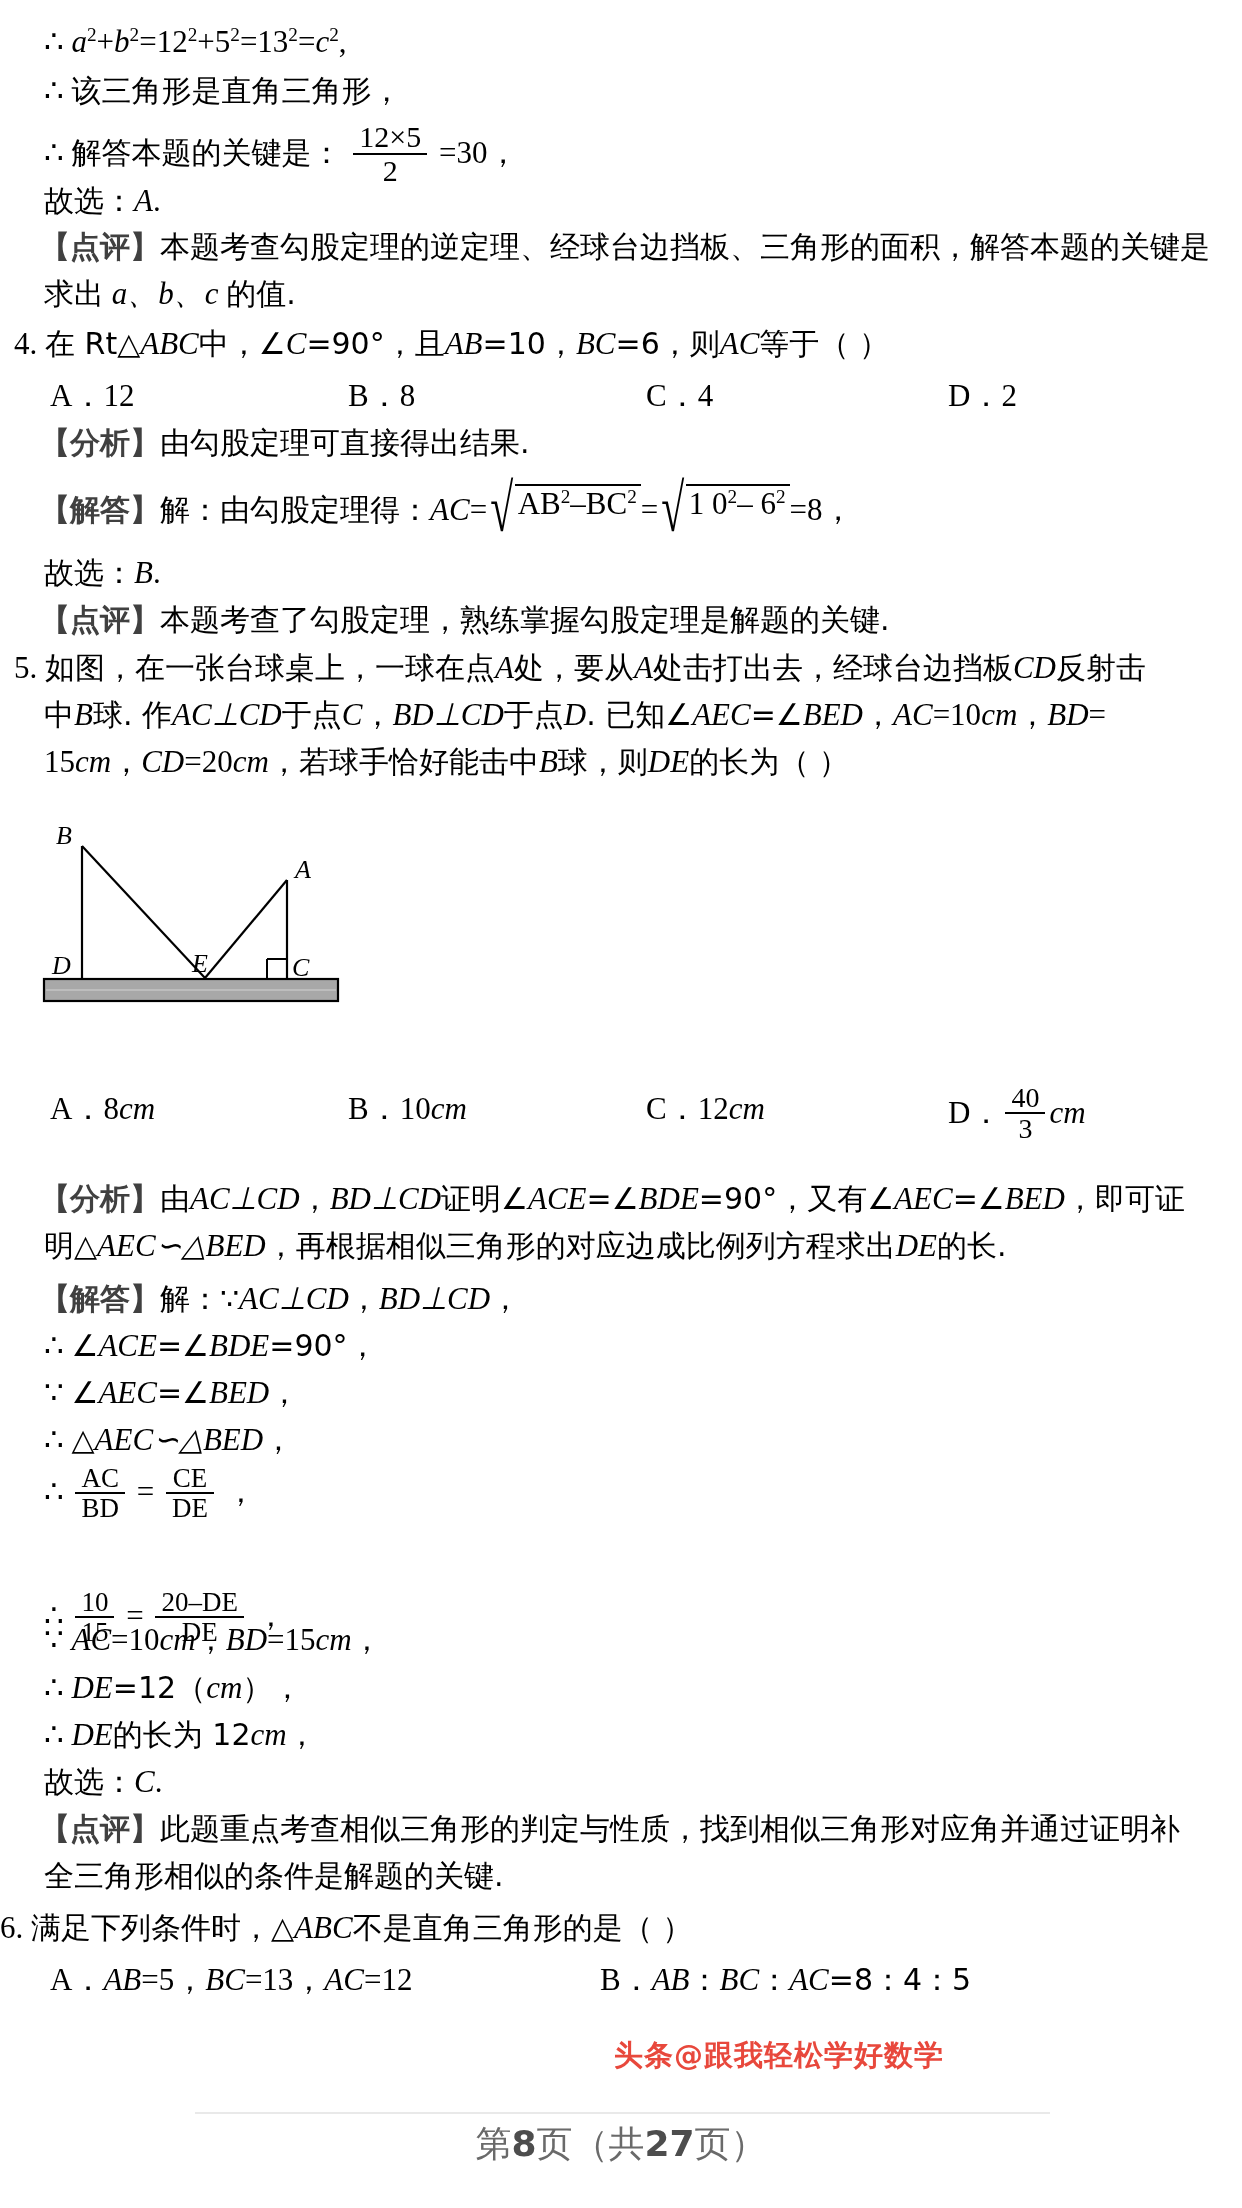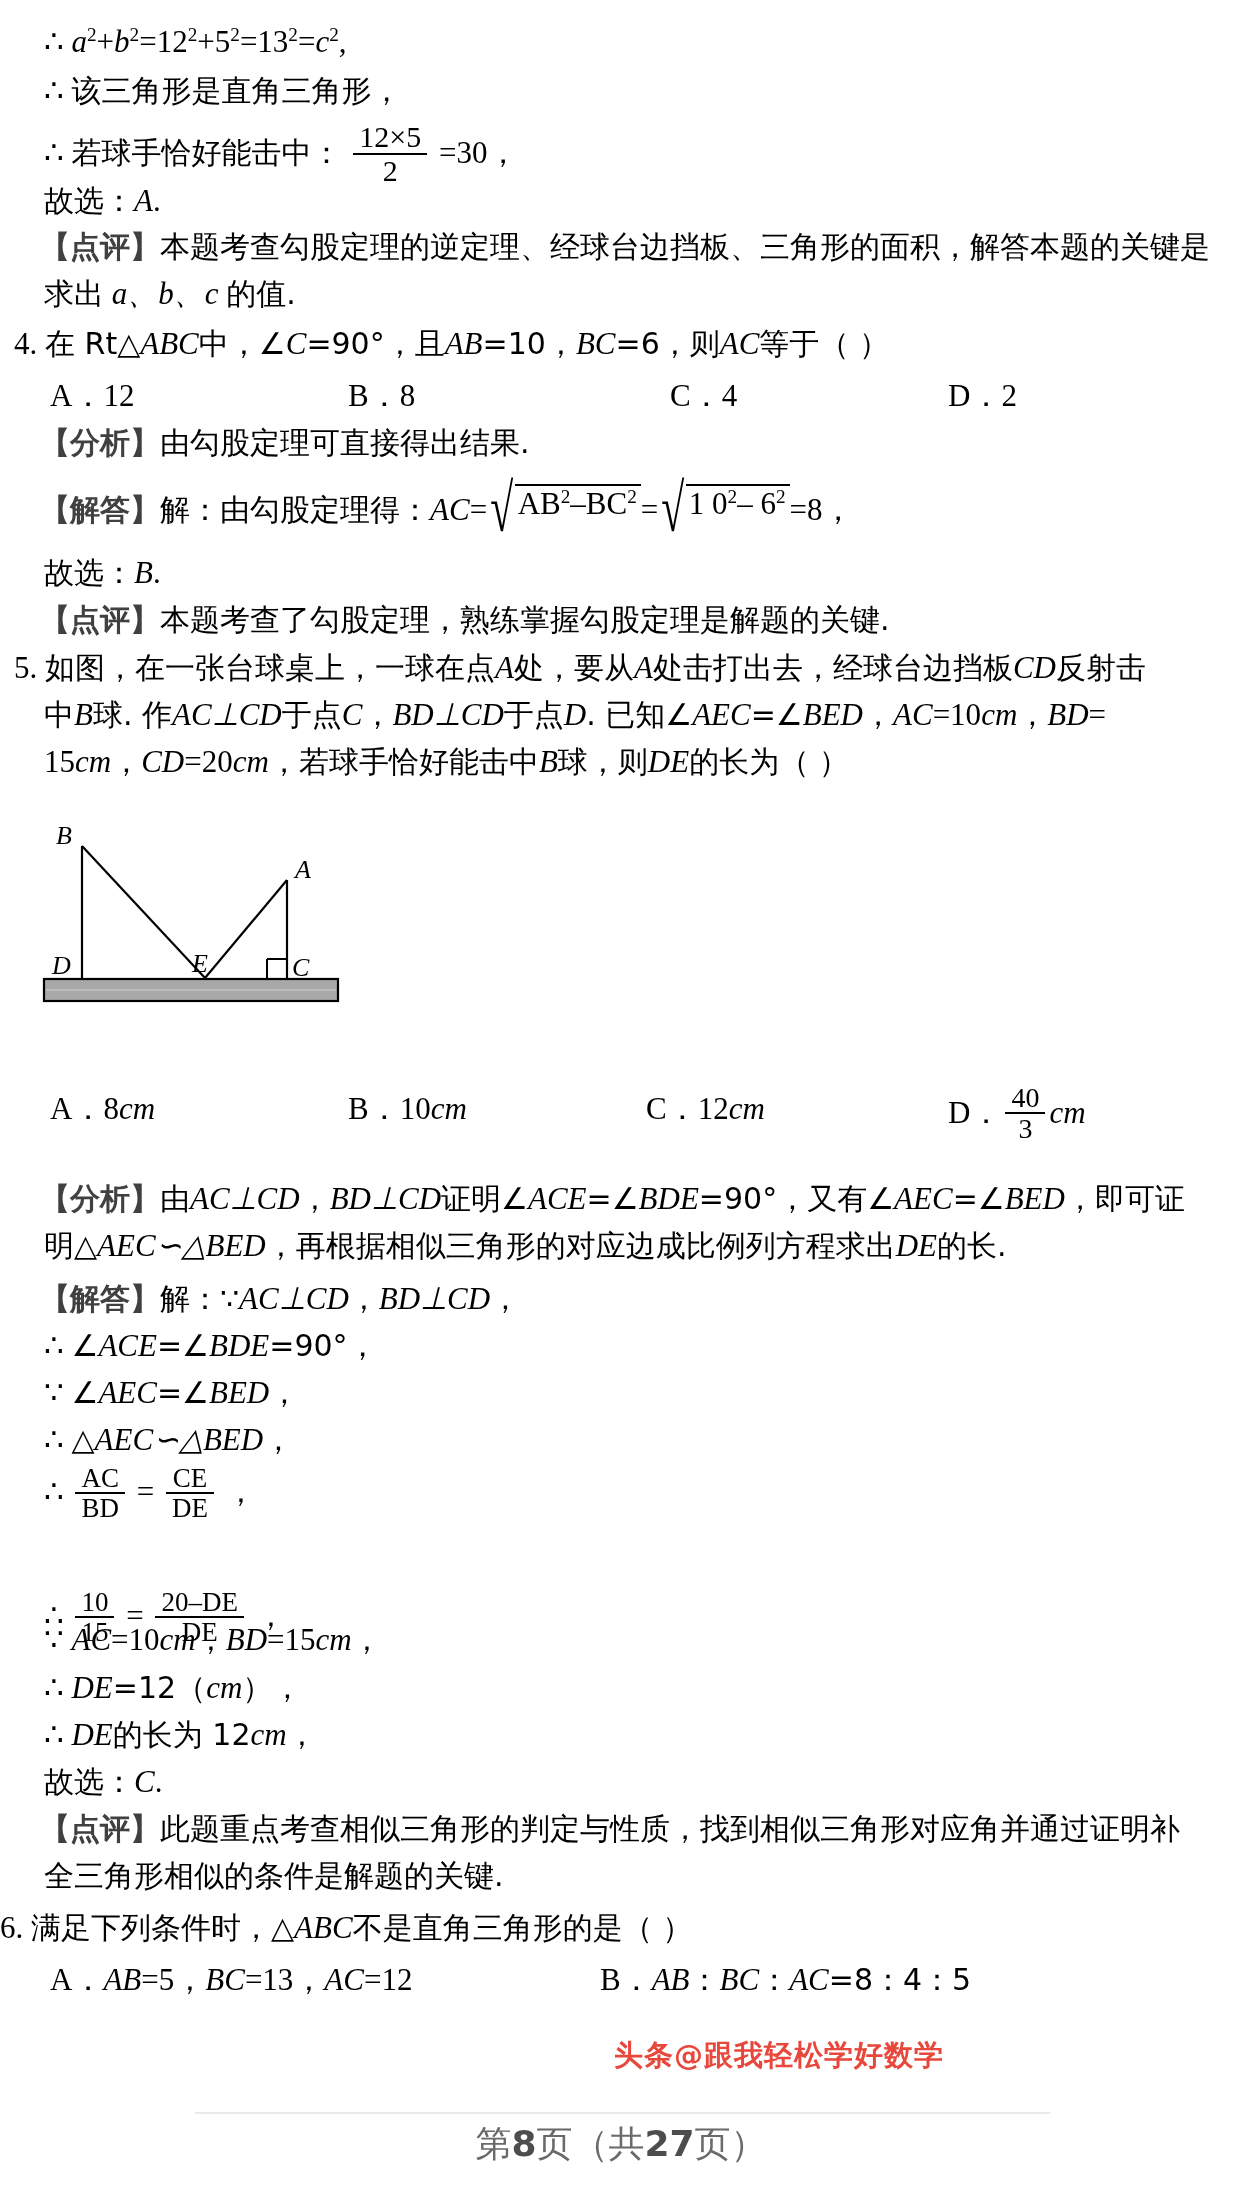--- a/index.html
+++ b/index.html
@@ -100,21 +100,21 @@
     <span class="mi">a</span><sup class="mr">2</sup><span class="mr">+</span><span class="mi">b</span><sup class="mr">2</sup><span class="mr">=12</span><sup class="mr">2</sup><span class="mr">+5</span><sup class="mr">2</sup><span class="mr">=13</span><sup class="mr">2</sup><span class="mr">=</span><span class="mi">c</span><sup class="mr">2</sup><span class="mr">,</span>
   </div>
 
   <div class="line" style="left:44px;top:75px;">
     <span class="mr">∴</span>
     <span class="cn">该三角形是直角三角形，</span>
   </div>
 
   <div class="line" style="left:44px;top:123px;">
     <span class="mr">∴</span>
-    <span class="cn">若球手恰好能击中：</span>
+    <span class="cn">解答本题的关键是：</span>
     <span class="frac mr" style="font-size:30px;">
       <span class="num">12×5</span>
       <span class="den">2</span>
     </span>
     <span class="mr">=30，</span>
   </div>
 
   <div class="line" style="left:44px;top:185px;">
     <span class="cn">故选：</span><span class="mi">A</span><span class="mr">.</span>
   </div>
@@ -130,21 +130,21 @@
     <span class="mr">4.</span>
     <span class="cn">在 Rt△</span><span class="mi">ABC</span><span class="cn">中，∠</span><span class="mi">C</span><span class="cn">=90°，且</span><span class="mi">AB</span><span class="cn">=10，</span><span class="mi">BC</span><span class="cn">=6，则</span><span class="mi">AC</span><span class="cn">等于（      ）</span>
   </div>
 
   <div class="line" style="left:50px;top:380px;">
     <span class="mr">A．</span><span class="mr">12</span>
   </div>
   <div class="line" style="left:348px;top:380px;">
     <span class="mr">B．</span><span class="mr">8</span>
   </div>
-  <div class="line" style="left:670px;top:380px;text-align:center;">
+  <div class="line" style="left:646px;top:380px;text-align:center;">
     <span class="mr">C．</span><span class="mr">4</span>
   </div>
   <div class="line" style="left:948px;top:380px;">
     <span class="mr">D．</span><span class="mr">2</span>
   </div>
 
   <div class="line" style="left:40px;top:427px;">
     <span class="tag">【分析】</span><span class="cn">由勾股定理可直接得出结果.</span>
   </div>
 

